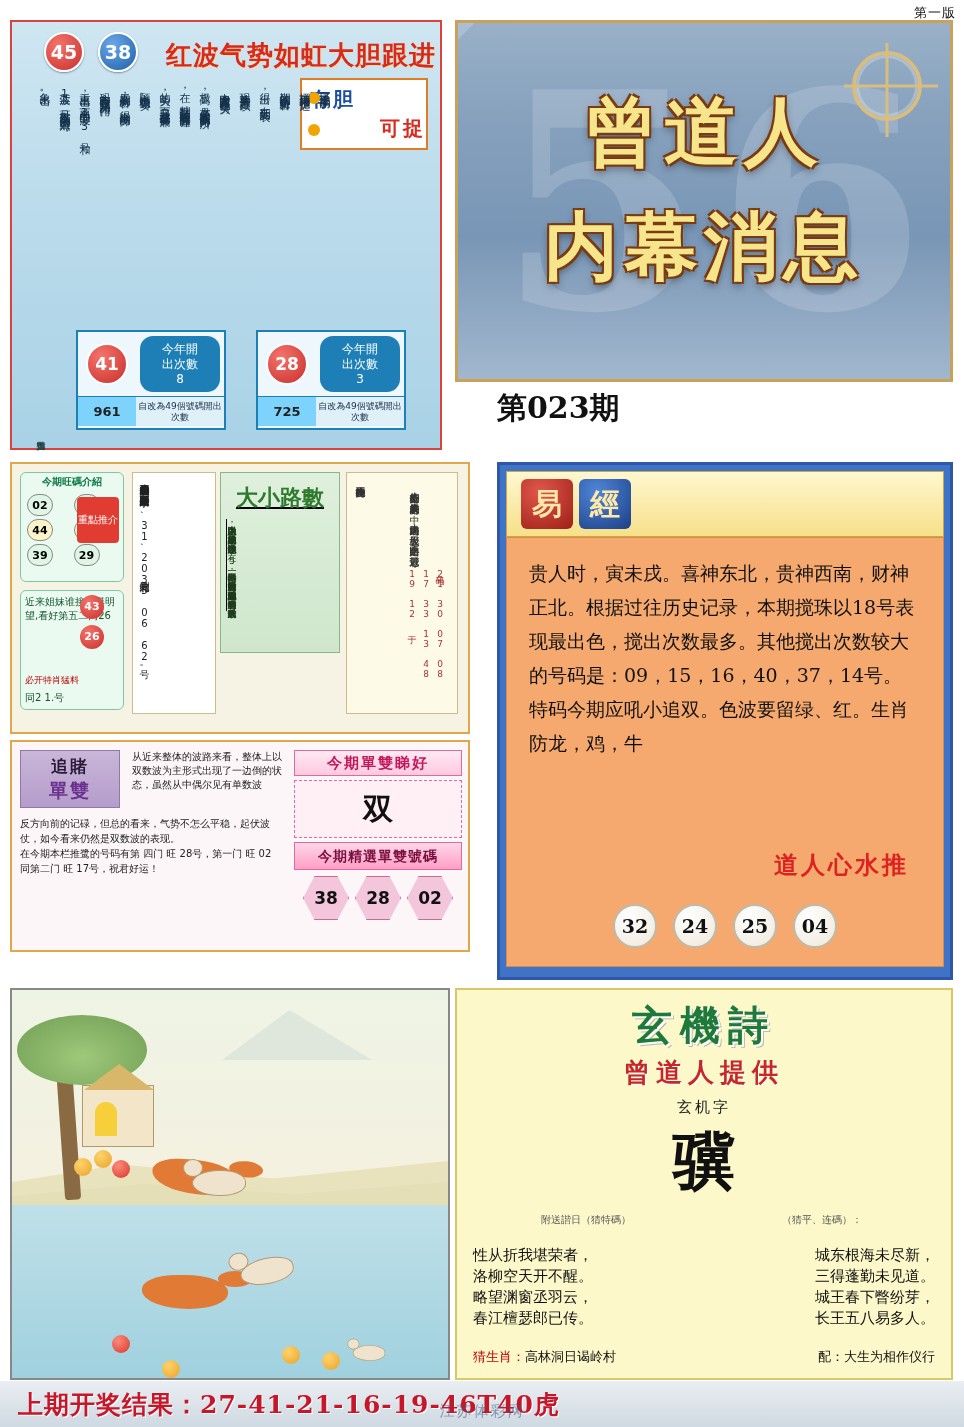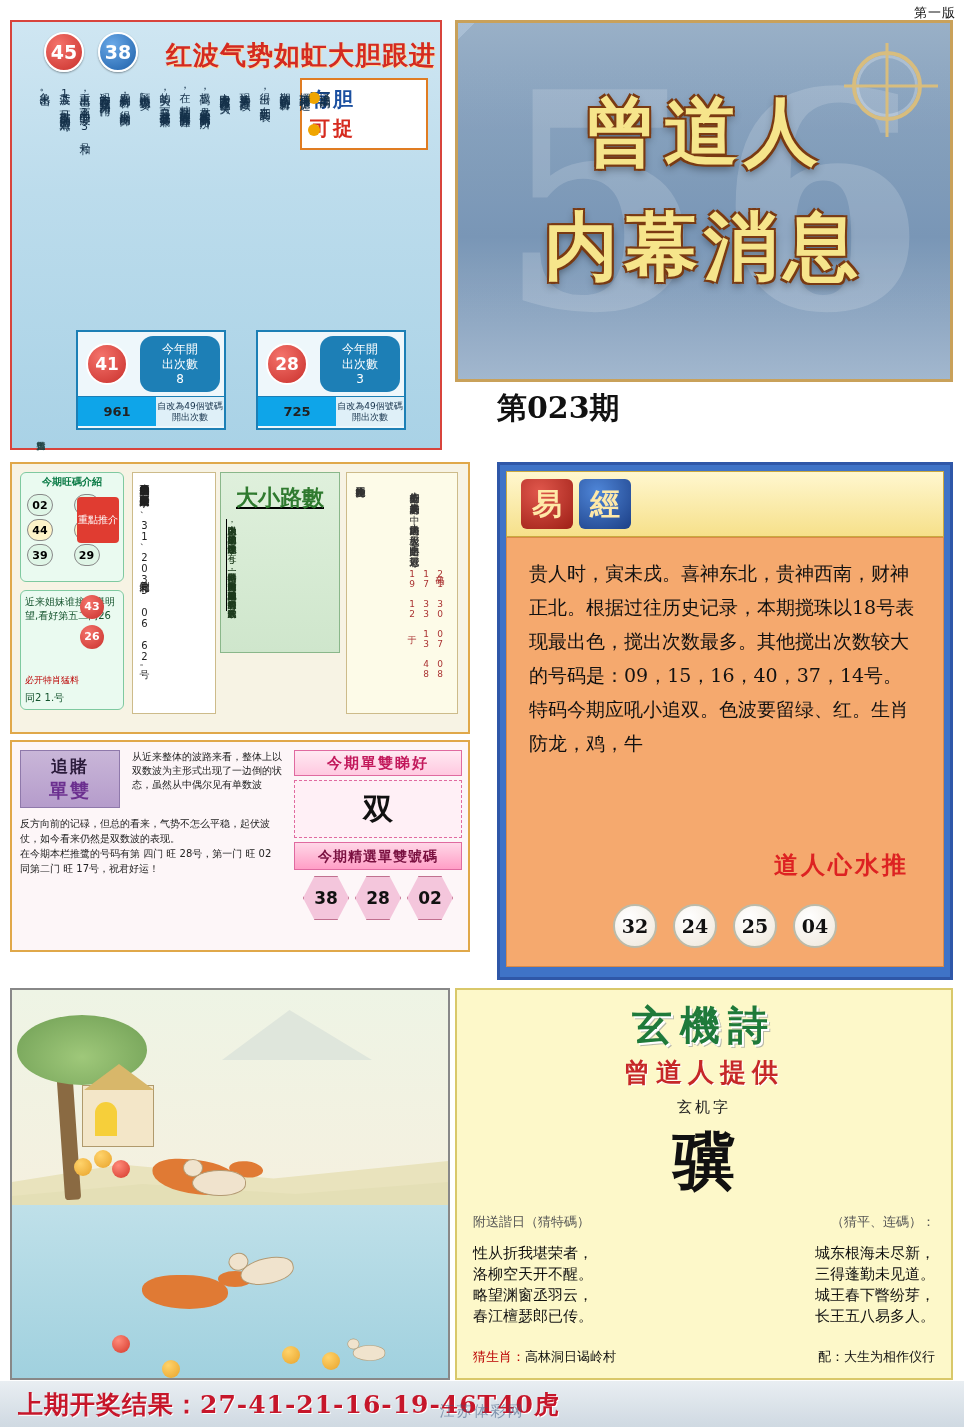--- a/index.html
+++ b/index.html
@@ -55,21 +55,21 @@
   .v9 { left:140px; } .v10{left:120px;} .v11{left:100px;} .v12{left:80px;}
   .v13{ left:60px; } .v14{left:40px;} .v15{left:20px;}
 
   .stamp {
     position:absolute; right:8px; top:52px; width:128px; height:72px;
     background:#fff; border:2px solid #e07c22;
     display:flex; flex-direction:column; justify-content:center; gap:2px;
     padding-left:8px;
   }
   .stamp .l1 { color:#1a4fa0; font-size:20px; font-weight:bold; letter-spacing:3px;}
-  .stamp .l2 { color:#d62b1f; font-size:20px; font-weight:bold; letter-spacing:3px;}
+  .stamp .l2 { color:#d62b1f; font-size:20px; font-weight:bold; letter-spacing:3px;text-align:right;}
   .stamp .dot { position:absolute; width:12px; height:12px; border-radius:50%; background:#f0a500;}
   .stamp .d1 { left:6px; top:12px;} .stamp .d2{left:6px; top:44px;}
 
   .statbox {
     position:absolute; bottom:14px; width:150px; height:100px;
     background:#eef7fb; border:2px solid #1c7fb5;
   }
   .sb-left { left:60px; } .sb-right { left:240px; }
   .statbox .top { display:flex; height:64px; }
   .statbox .numcirc {
@@ -80,22 +80,22 @@
     background:radial-gradient(circle at 35% 30%,#f4736b,#c9302c);
     color:#fff;font-weight:bold;font-size:17px;
     display:flex;align-items:center;justify-content:center;border:2px solid #fff;
   }
   .statbox .lab {
     flex:1; background:#1d7fb6; color:#fff; font-size:12px;
     display:flex; flex-direction:column; align-items:center; justify-content:center;
     line-height:15px; margin:4px; border-radius:13px;
   }
   .statbox .bot { display:flex; height:30px; border-top:1px solid #1c7fb5;}
-  .statbox .bl { width:78px; display:flex;align-items:center;justify-content:center;
-    font-size:13px; font-weight:bold; color:#222; background:#0ea5e9;}
+  .statbox .bl { width:58px; display:flex;align-items:center;justify-content:center;
+    font-size:13px; font-weight:bold; color:#222; background:#7dd3fc;}
   .statbox .br { flex:1; display:flex;align-items:center;justify-content:center;
     font-size:9px; color:#15314a; line-height:11px; text-align:center; background:#dff0f8;}
   .sig { position:absolute; left:18px; bottom:10px; font-size:9px; color:#244; writing-mode:vertical-rl;}
 
   
   .p2 {
     position:absolute; left:455px; top:20px; width:498px; height:362px;
     border:3px solid #c9a15a;
     background:
       linear-gradient(135deg, rgba(255,255,255,.12) 0 12px, rgba(0,0,0,.04) 12px 24px),
@@ -309,21 +309,21 @@
     font-family:"DejaVu Serif","Liberation Serif",serif;
     text-shadow:1px 1px 0 #fff;
   }
   .p7 .t3 { text-align:center; margin-top:8px; font-size:15px; color:#222; letter-spacing:3px;}
   .p7 .bigword {
     text-align:center; font-size:62px; font-weight:bold; color:#111; margin-top:2px;
     font-family:"DejaVu Serif","Liberation Serif",serif;
   }
   .p7 .cols { display:flex; margin-top:10px; padding:0 16px; gap:10px;}
   .p7 .colL{ flex:1; } .p7 .colR{ flex:1; text-align:right;}
-  .p7 .sub { font-size:13px; color:#555; margin-bottom:12px;}
+  .p7 .sub { font-size:10px; color:#555; margin-bottom:18px;text-align:center;}
   .p7 .line { font-size:15px; color:#111; line-height:21px;
               font-family:"DejaVu Serif","Liberation Serif",serif;}
   .p7 .foot { position:absolute; left:16px; bottom:12px; font-size:13px; color:#111;}
   .p7 .foot .k{ color:#b00; }
   .p7 .foot2{ position:absolute; right:16px; bottom:12px; font-size:13px; color:#111;}
 
   
   .resultbar {
     position:absolute; left:0; bottom:0; width:100%; height:46px;
     background:linear-gradient(180deg,#e9eef2,#cfd9e2);

